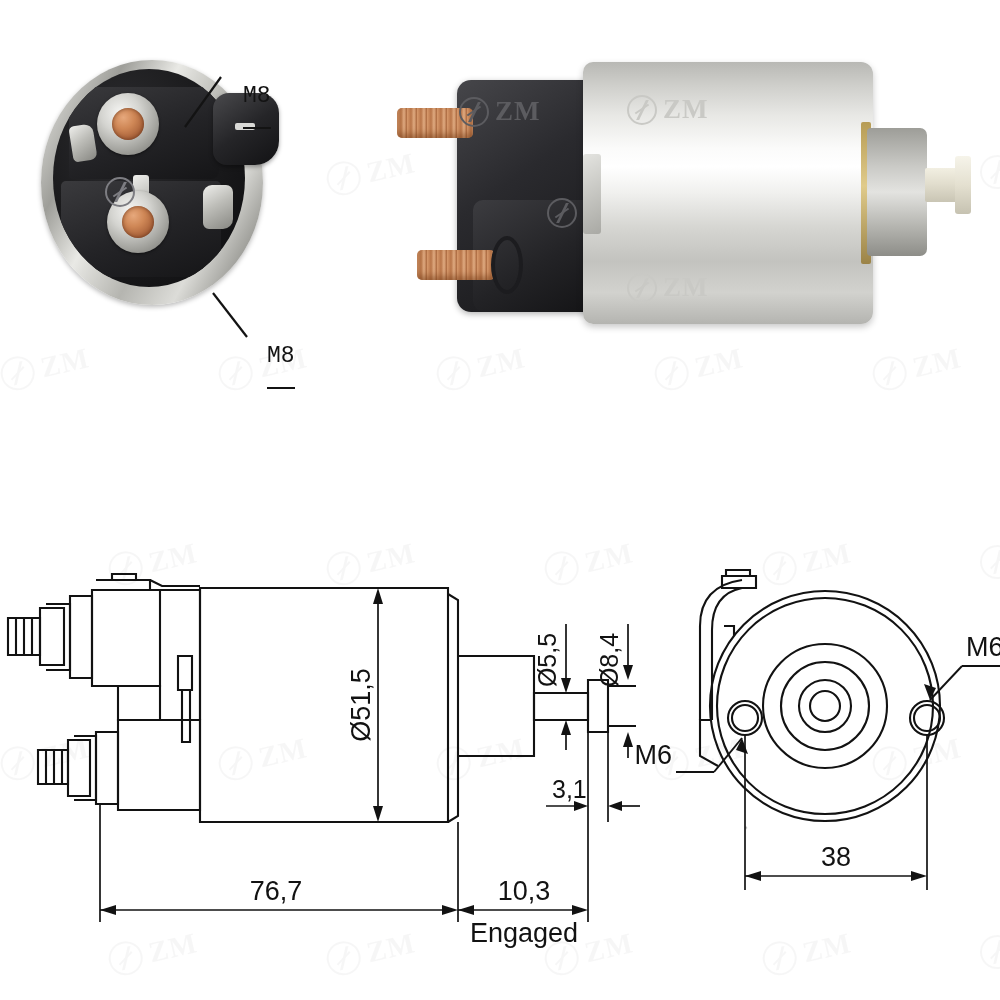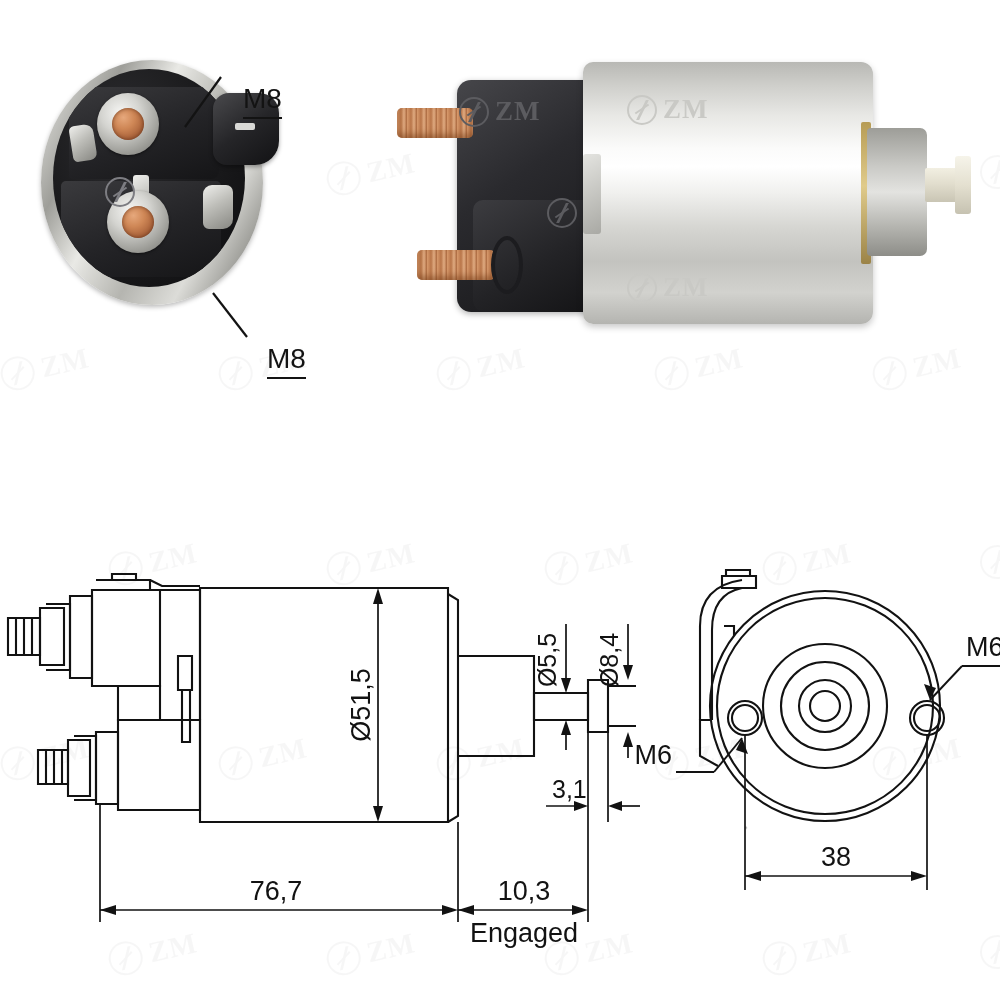--- a/index.html
+++ b/index.html
@@ -146,26 +146,26 @@
     position: absolute;
     left: 22px; top: 30px;
     width: 20px; height: 7px;
     border-radius: 2px;
     background: #d9d9d6;
   }
 
   
   .callout {
     position: absolute;
-    font-size: 28px;
+    font-size: 23px;
     color: #131313;
-    font-family: Liberation Sans, sans-serif;
+    font-family: Liberation Mono, monospace;
     z-index: 6;
     white-space: nowrap;
-    padding-bottom: 2px;
+    padding-bottom: 18px;
     border-bottom: 2.2px solid #131313;
   }
   #callout-m8-top { left: 208px; top: 28px; }
   #callout-m8-bottom { left: 232px; top: 288px; }
 
   .leader { position: absolute; z-index: 5; overflow: visible; }
 
   
   #photo-side { left: 395px; top: 50px; width: 580px; height: 290px; }
 

